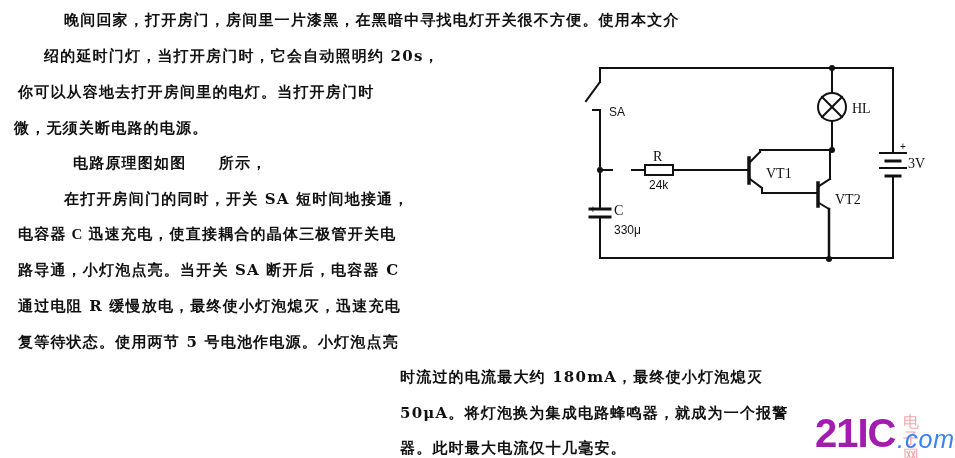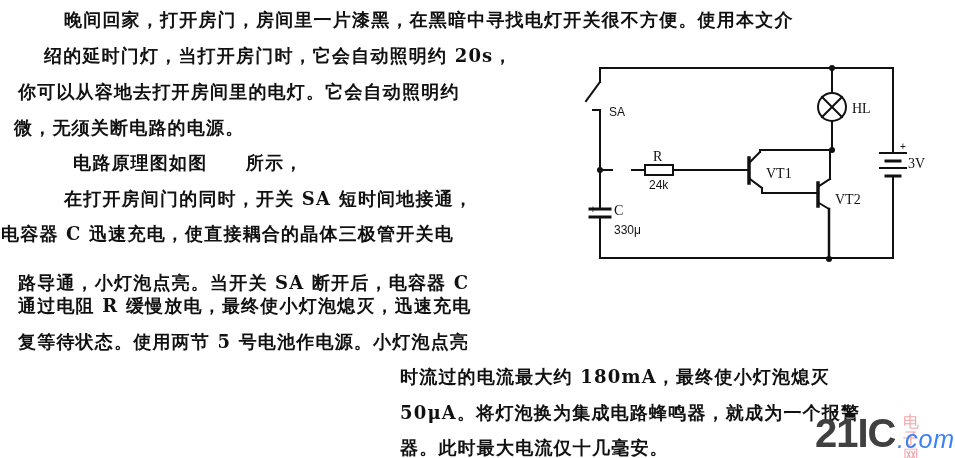--- a/index.html
+++ b/index.html
@@ -1,42 +1,42 @@
 <!DOCTYPE html>
 <html><head>
 <meta charset="utf-8">
 <style>
   html, body { margin: 0; padding: 0; background: #ffffff; }
   body { width: 955px; height: 458px; position: relative; overflow: hidden;
          font-family: "DejaVu Serif", "Liberation Serif", serif; color: #111; }
-  .line { position: absolute; white-space: nowrap; font-size: 18px; font-weight: bold;
+  .line { position: absolute; white-space: nowrap; font-size: 15px; font-weight: bold;
           letter-spacing: 1.2px; line-height: 24px; }
   .lbl { font-family: "Liberation Serif", serif; font-size: 14px; fill: #111; }
   .lbl-sm { font-family: "Liberation Sans", sans-serif; font-size: 12px; fill: #111; }
   #diagram { position: absolute; left: 0; top: 0; }
   .wm { position: absolute; left: 815px; top: 413px; height: 40px; }
   .wm-num { position: absolute; left: 0; top: 0; font-family: "Liberation Sans", sans-serif;
             font-weight: bold; font-size: 40px; line-height: 40px; letter-spacing: -1px; }
   .wm-cn { position: absolute; left: 88px; top: 0; font-family: "DejaVu Sans", sans-serif;
            font-size: 16px; line-height: 17px; letter-spacing: 1px; }
   .wm-com { position: absolute; left: 82px; top: 14px; font-family: "Liberation Sans", sans-serif;
             font-style: italic; font-size: 25px; line-height: 25px; letter-spacing: 1px; }
 </style>
 </head>
 <body>
 
 <div id="article">
   <div class="line" style="left:64px; top:8px;">晚间回家，打开房门，房间里一片漆黑，在黑暗中寻找电灯开关很不方便。使用本文介</div>
   <div class="line" style="left:18px; top:44px;margin-left:26px;">绍的延时门灯，当打开房门时，它会自动照明约 20s，</div>
-  <div class="line" style="left:18px; top:80px;">你可以从容地去打开房间里的电灯。它会自动照明约</div>
+  <div class="line" style="left:18px; top:80px;">你可以从容地去打开房间里的电灯。当打开房门时</div>
   <div class="line" style="left:14px; top:116px;">微，无须关断电路的电源。</div>
   <div class="line" style="left:73px; top:151px;">电路原理图如图　　所示，</div>
   <div class="line" style="left:64px; top:187px;">在打开房间门的同时，开关 SA 短时间地接通，</div>
-  <div class="line" style="left:1px; top:222px;">电容器 C 迅速充电，使直接耦合的晶体三极管开关电</div>
-  <div class="line" style="left:18px; top:258px;margin-top:13px;">路导通，小灯泡点亮。当开关 SA 断开后，电容器 C</div>
+  <div class="line" style="left:18px; top:222px;font-family:Liberation Serif, serif;">电容器 C 迅速充电，使直接耦合的晶体三极管开关电</div>
+  <div class="line" style="left:18px; top:258px;">路导通，小灯泡点亮。当开关 SA 断开后，电容器 C</div>
   <div class="line" style="left:18px; top:294px;">通过电阻 R 缓慢放电，最终使小灯泡熄灭，迅速充电</div>
   <div class="line" style="left:18px; top:330px;text-align:center;">复等待状态。使用两节 5 号电池作电源。小灯泡点亮</div>
   <div class="line" style="left:400px; top:365px;">时流过的电流最大约 180mA，最终使小灯泡熄灭</div>
   <div class="line" style="left:400px; top:401px;">50μA。将灯泡换为集成电路蜂鸣器，就成为一个报警</div>
   <div class="line" style="left:400px; top:436px;">器。此时最大电流仅十几毫安。</div>
 </div>
 
 <svg id="diagram" width="955" height="458" viewBox="0 0 955 458">
   <g stroke="#111" stroke-width="2" fill="none" stroke-linecap="square">
 
@@ -108,16 +108,16 @@
   <text class="lbl" x="766" y="178">VT1</text>
   <text class="lbl" x="835" y="204">VT2</text>
   <text class="lbl-sm" x="590" y="213" style="font-size:10px;">+</text>
   <text class="lbl" x="614" y="215">C</text>
   <text class="lbl-sm" x="614" y="234">330μ</text>
   <text class="lbl-sm" x="900" y="150" style="font-size:10px;">+</text>
   <text class="lbl" x="908" y="168">3V</text>
 </svg>
 
 <div class="wm">
-  <span class="wm-num" style="color:#404040;">21IC</span>
+  <span class="wm-num" style="color:#a21caf;">21IC</span>
   <span class="wm-cn" style="color:#f2a7ab;">电子网</span>
   <span class="wm-com" style="color:#3b82f6;">.com</span>
 </div>
 
 </body></html>

